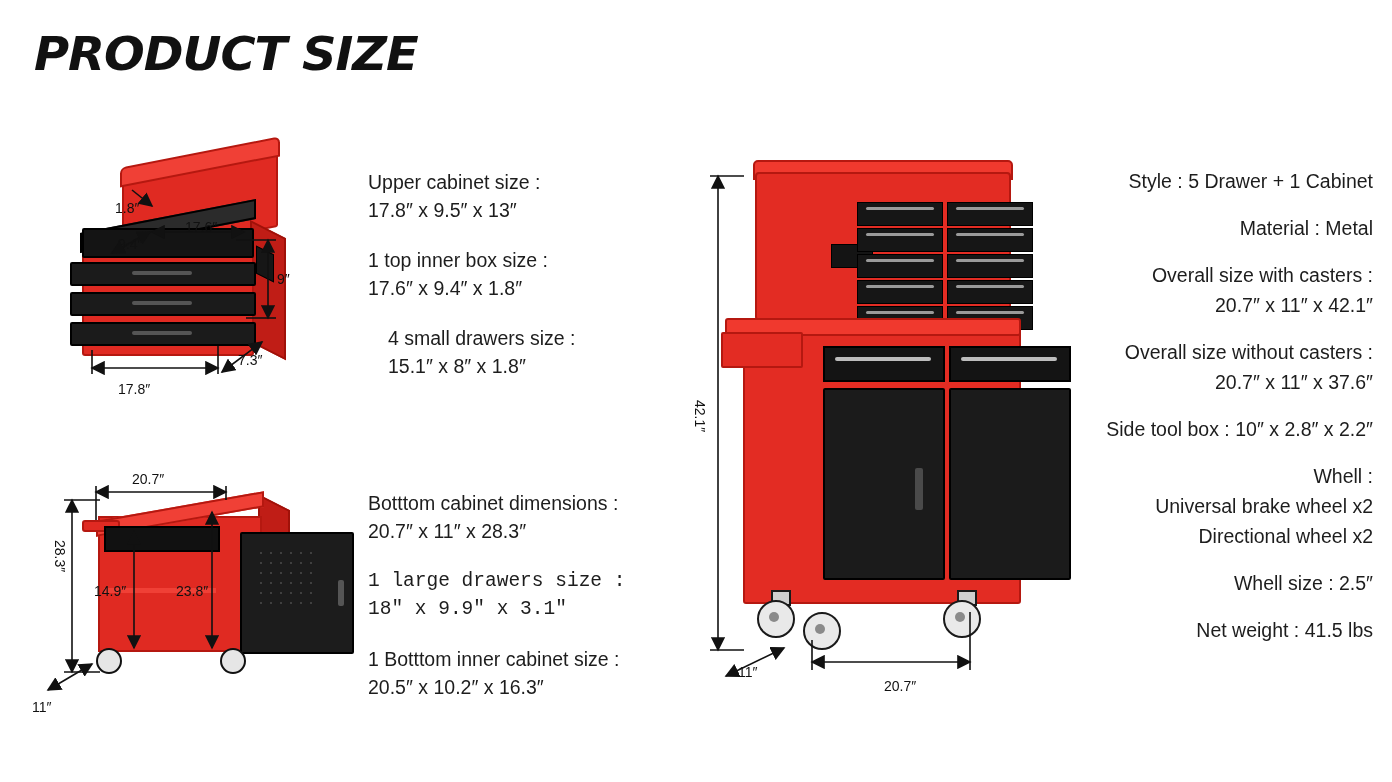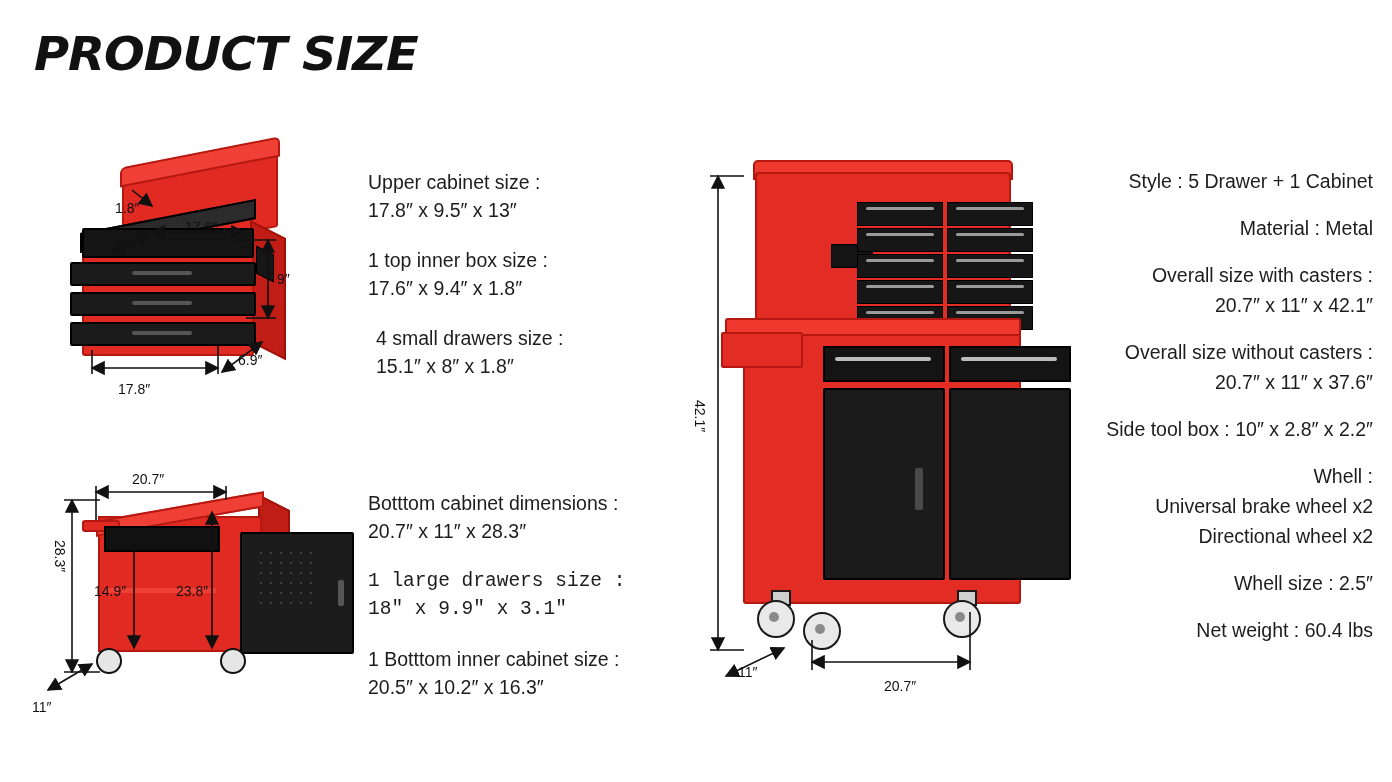--- a/index.html
+++ b/index.html
@@ -180,21 +180,21 @@
     <div class="tl-drawer tl-d1"></div>
     <div class="tl-drawer tl-d2"></div>
     <div class="tl-drawer tl-d3"></div>
     <div class="tl-sidebox"></div>
   </div>
 
   <div class="dim" style="left:115px;top:200px;">1.8″</div>
   <div class="dim" style="left:185px;top:219px;">17.6″</div>
   <div class="dim" style="left:118px;top:236px;">9.4″</div>
   <div class="dim" style="left:277px;top:271px;">9″</div>
-  <div class="dim" style="left:238px;top:352px;">6.9″</div>
+  <div class="dim" style="left:238px;top:352px;">7.3″</div>
   <div class="dim" style="left:118px;top:381px;">17.8″</div>
 
   <div class="bl-wrap">
     <div class="bl-cab-persp"></div>
     <div class="bl-cab"></div>
     <div class="bl-top"></div>
     <div class="bl-handle"></div>
     <div class="bl-drawer"></div>
     <div class="bl-shelf"></div>
     <div class="bl-door">
@@ -312,21 +312,21 @@
       <line x1="812" y1="662" x2="970" y2="662" marker-start="url(#ahs)" marker-end="url(#ah)"></line>
       <line x1="812" y1="640" x2="812" y2="670"></line>
       <line x1="970" y1="612" x2="970" y2="670"></line>
     </g>
   </svg>
 
   <div class="spec-block" style="left:368px;top:168px;">Upper cabinet size :
 17.8″ x 9.5″ x 13″</div>
   <div class="spec-block" style="left:368px;top:246px;">1 top inner box size :
 17.6″ x 9.4″ x 1.8″</div>
-  <div class="spec-block" style="left:376px;top:324px;">4 small drawers size :
+  <div class="spec-block" style="left:388px;top:324px;">4 small drawers size :
 15.1″ x 8″ x 1.8″</div>
 
   <div class="spec-block" style="left:368px;top:489px;">Botttom cabinet dimensions :
 20.7″ x 11″ x 28.3″</div>
   <div class="spec-block" style="left:368px;top:567px;font-family:Liberation Mono, monospace;">1 large drawers size :
 18″ x 9.9″ x 3.1″</div>
   <div class="spec-block" style="left:368px;top:645px;">1 Botttom inner cabinet size :
 20.5″ x 10.2″ x 16.3″</div>
 
   <div class="right-list" style="left:1043px;top:166px;width:330px;">
@@ -334,16 +334,16 @@
     <div class="ritem">Material : Metal</div>
     <div class="ritem">Overall size with casters :
 20.7″ x 11″ x 42.1″</div>
     <div class="ritem">Overall size without casters :
 20.7″ x 11″ x 37.6″</div>
     <div class="ritem">Side tool box : 10″ x 2.8″ x 2.2″</div>
     <div class="ritem">Whell :
 Universal brake wheel x2
 Directional wheel x2</div>
     <div class="ritem">Whell size : 2.5″</div>
-    <div class="ritem">Net weight : 60.4 lbs</div>
+    <div class="ritem">Net weight : 41.5 lbs</div>
   </div>
 
 </div>
 
 </body></html>

